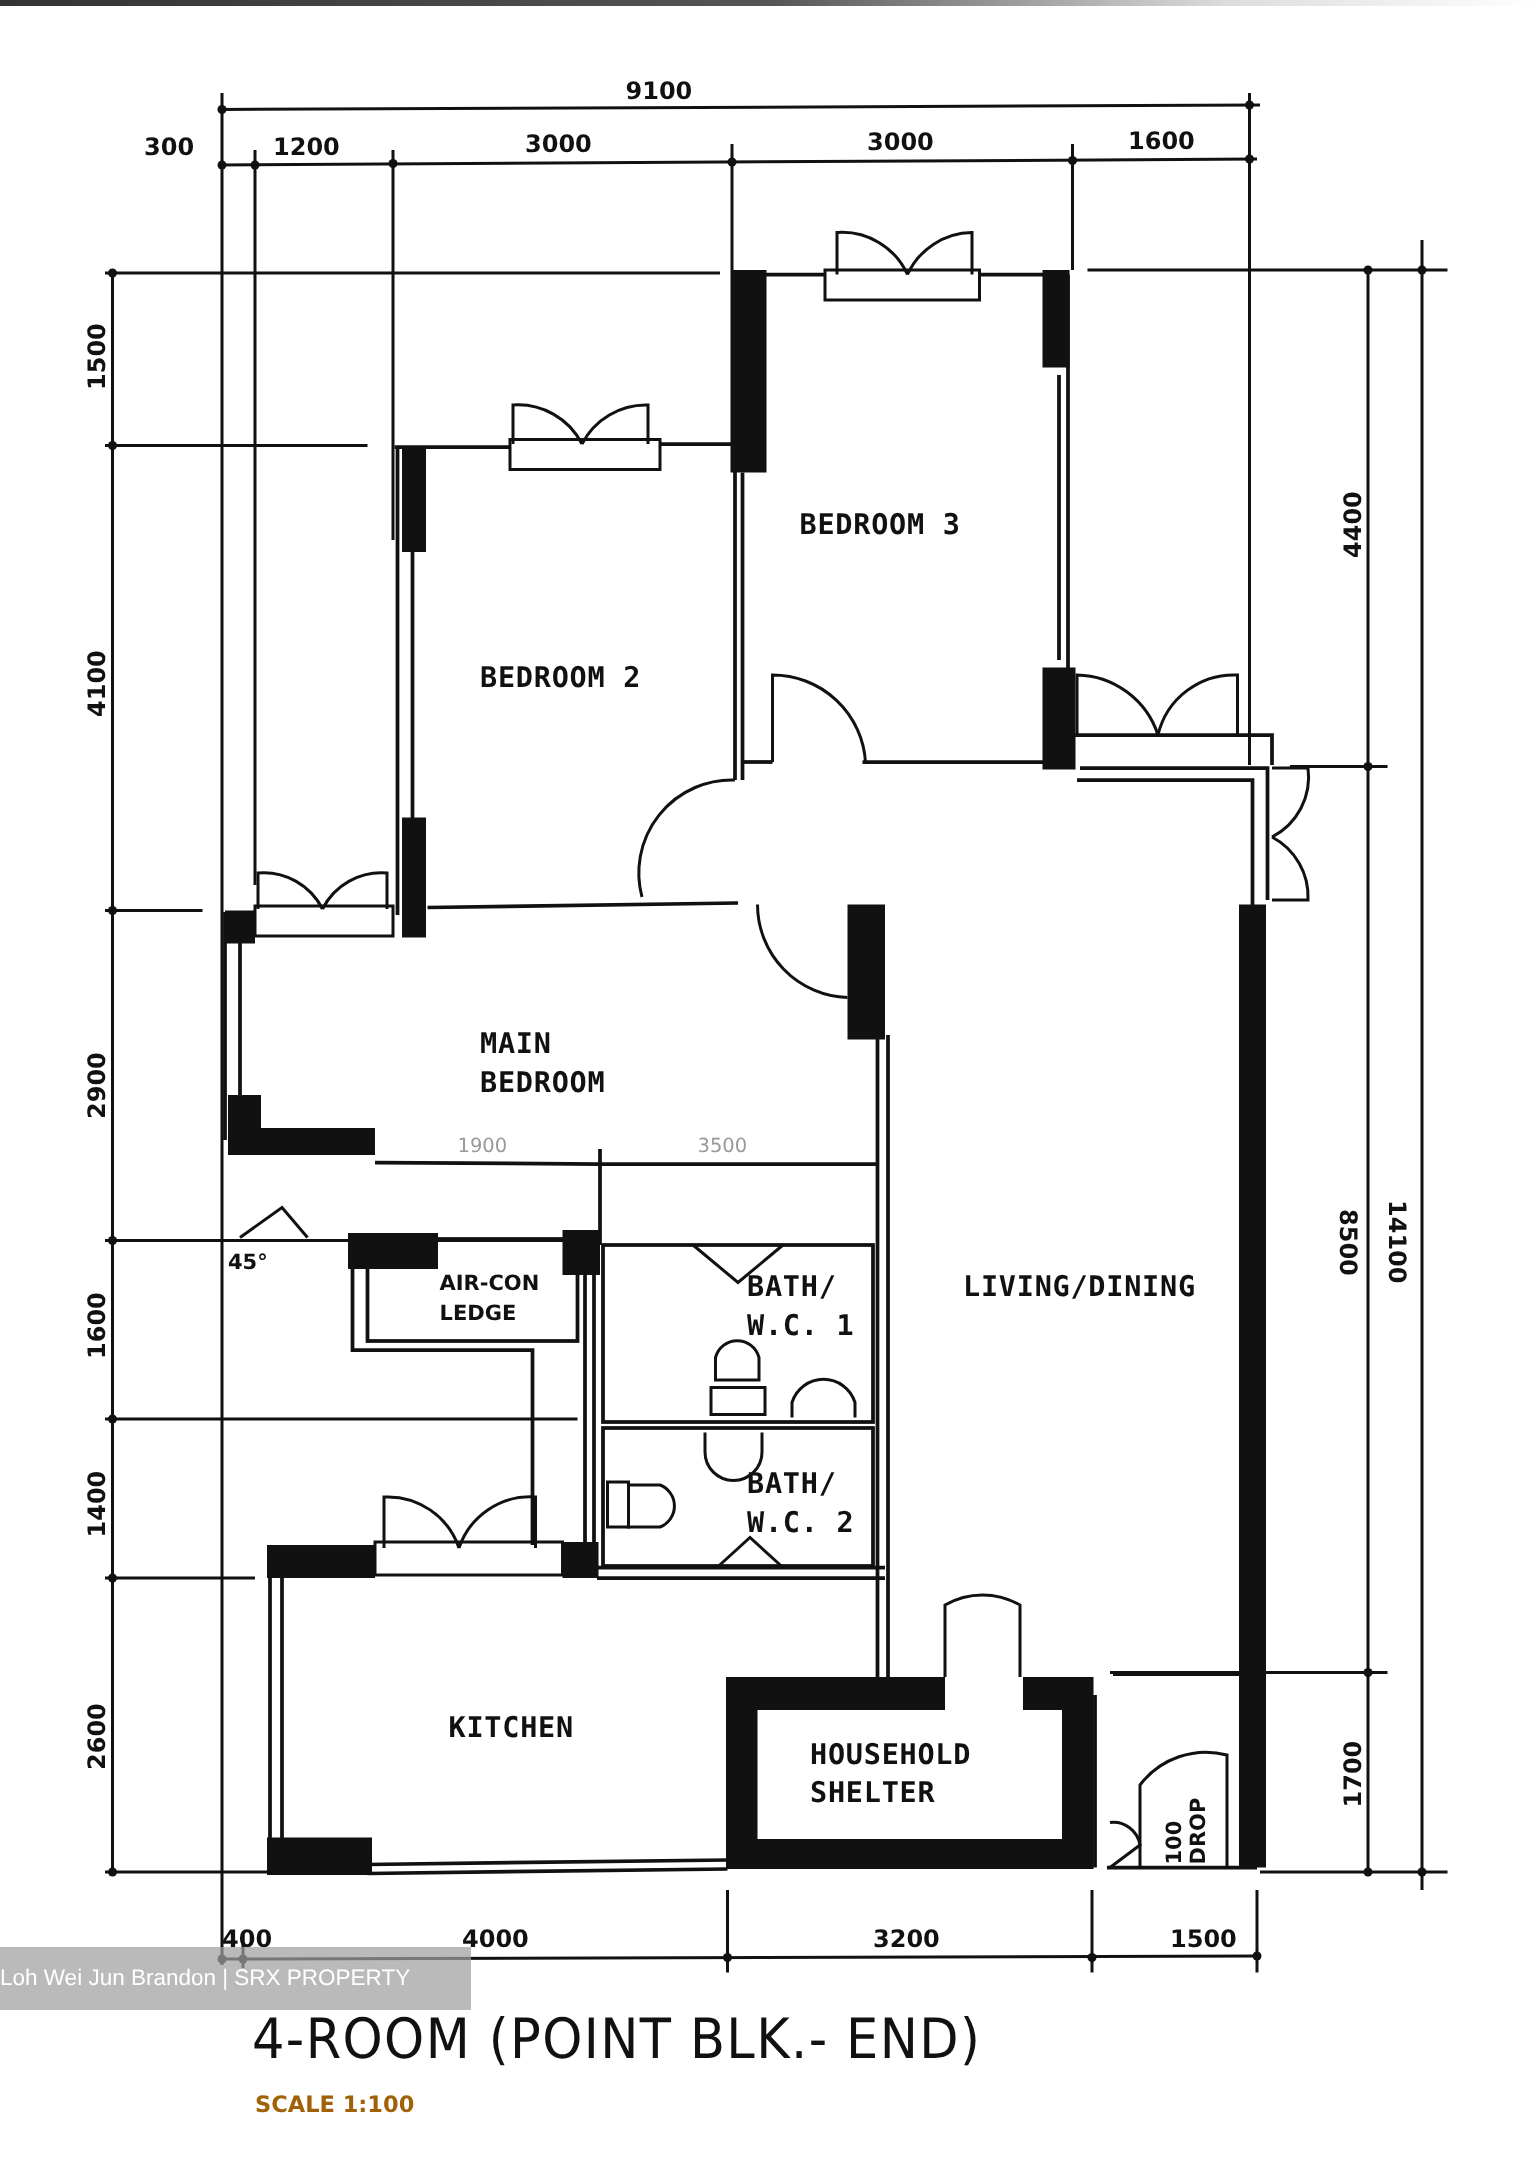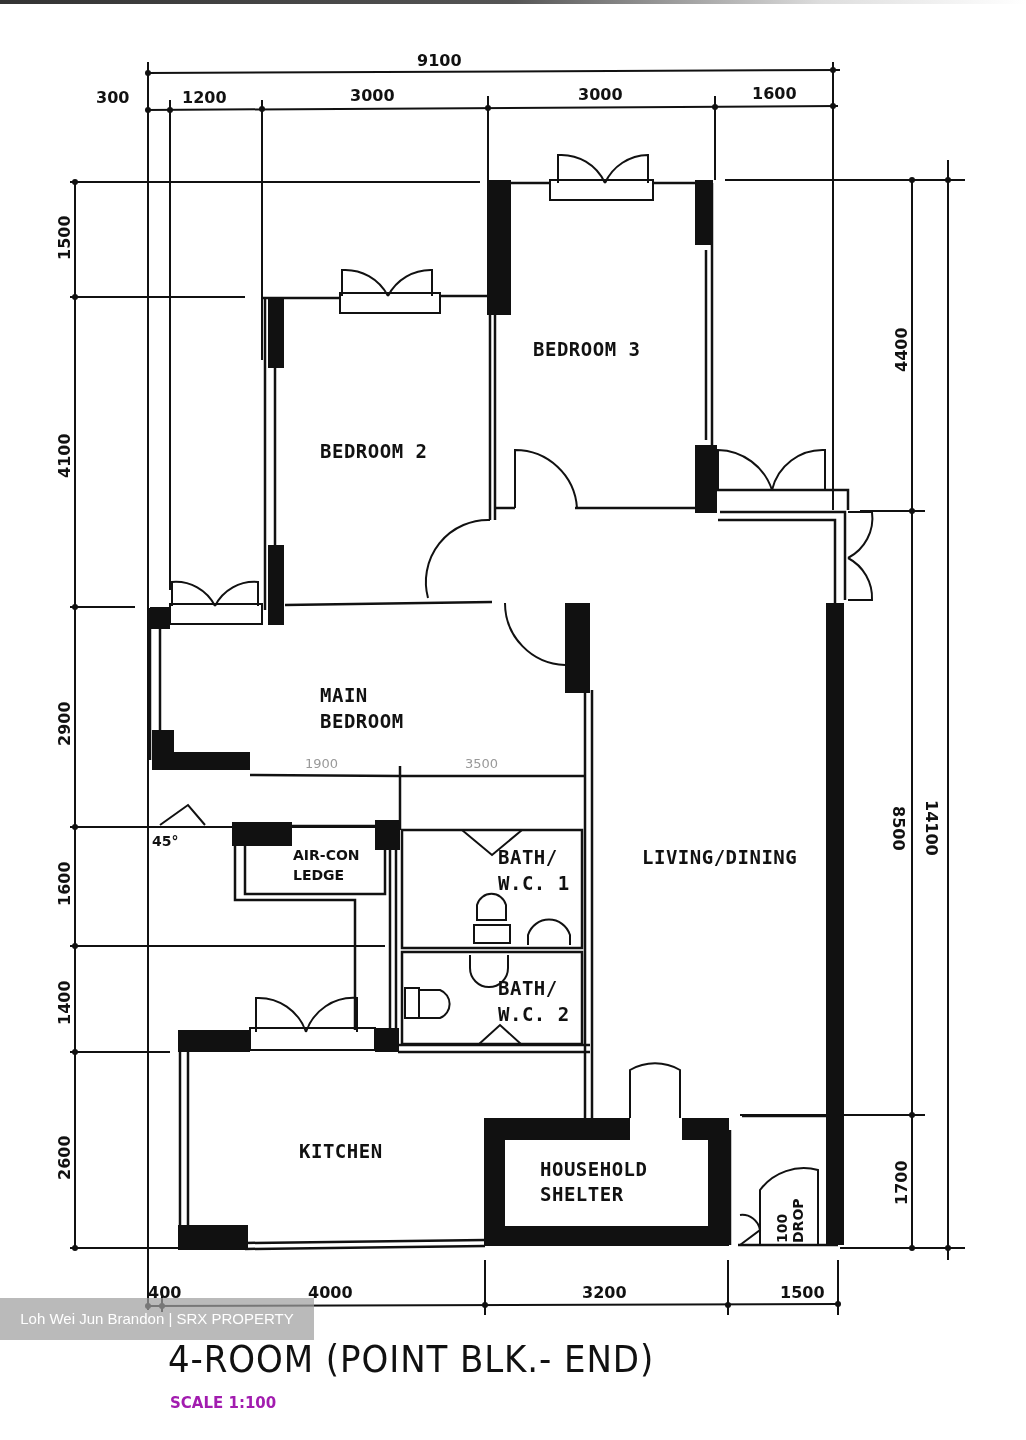--- a/index.html
+++ b/index.html
@@ -4,22 +4,22 @@
 <style>
   html, body { margin:0; padding:0; background:#ffffff; }
   body { width:1026px; height:1440px; position:relative; overflow:hidden; font-family:"DejaVu Sans", sans-serif; }
   .topstrip { position:absolute; left:0; top:0; width:1026px; height:4px; background:linear-gradient(90deg,#333 0%,#555 50%,#ddd 80%,#fff 100%); }
   svg.plan { position:absolute; left:0; top:0; }
   .dim { font-family:"DejaVu Sans", sans-serif; font-size:16px; font-weight:bold; fill:#111; }
   .room { font-family:"DejaVu Sans Mono", monospace; font-size:19px; font-weight:bold; fill:#111; letter-spacing:0.5px; }
   .small { font-family:"DejaVu Sans", sans-serif; font-size:14px; font-weight:bold; fill:#111; }
   .faint { font-family:"DejaVu Sans", sans-serif; font-size:13px; fill:#999; }
   .title { position:absolute; left:168px; top:1338px; font-family:"DejaVu Sans", sans-serif; font-size:37px; letter-spacing:1px; color:#111; transform:scaleX(0.92); transform-origin:left top; white-space:nowrap; }
-  .scale { position:absolute; left:170px; top:1394px; font-family:"DejaVu Sans", sans-serif; font-size:15px; font-weight:bold; color:#a21caf; }
-  .watermark { position:absolute; left:0; top:1298px; width:314px; height:42px; background:rgba(160,160,160,0.72); color:#fff; font-family:"Liberation Sans", sans-serif; font-size:15px; line-height:42px; padding-left:0; box-sizing:border-box; white-space:nowrap;text-align:center; }
+  .scale { position:absolute; left:170px; top:1394px; font-family:"DejaVu Sans", sans-serif; font-size:15px; font-weight:bold; color:#a16207; }
+  .watermark { position:absolute; left:0; top:1298px; width:314px; height:42px; background:rgba(160,160,160,0.72); color:#fff; font-family:"Liberation Sans", sans-serif; font-size:15px; line-height:42px; padding-left:0; box-sizing:border-box; white-space:nowrap; }
 </style>
 </head>
 <body>
 
 <div class="topstrip"></div>
 
 <svg class="plan" width="1026" height="1440" viewBox="0 0 1026 1440">
   <g stroke="#111" stroke-width="2" fill="none">
 
     <line x1="146" y1="73" x2="840" y2="70"></line>

